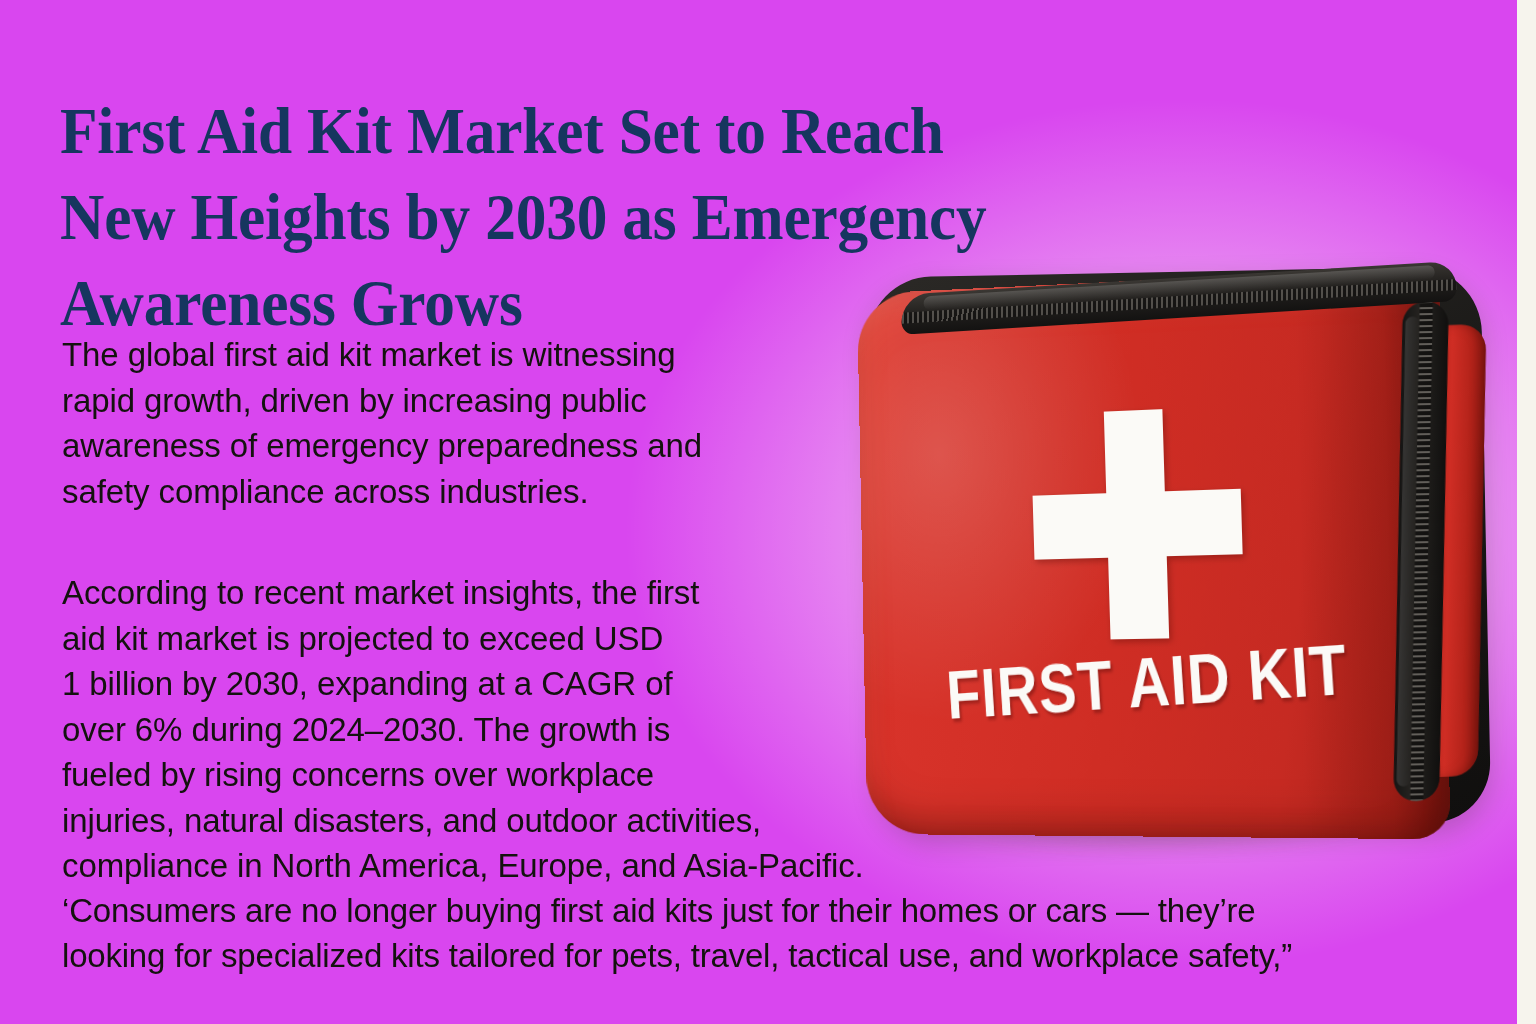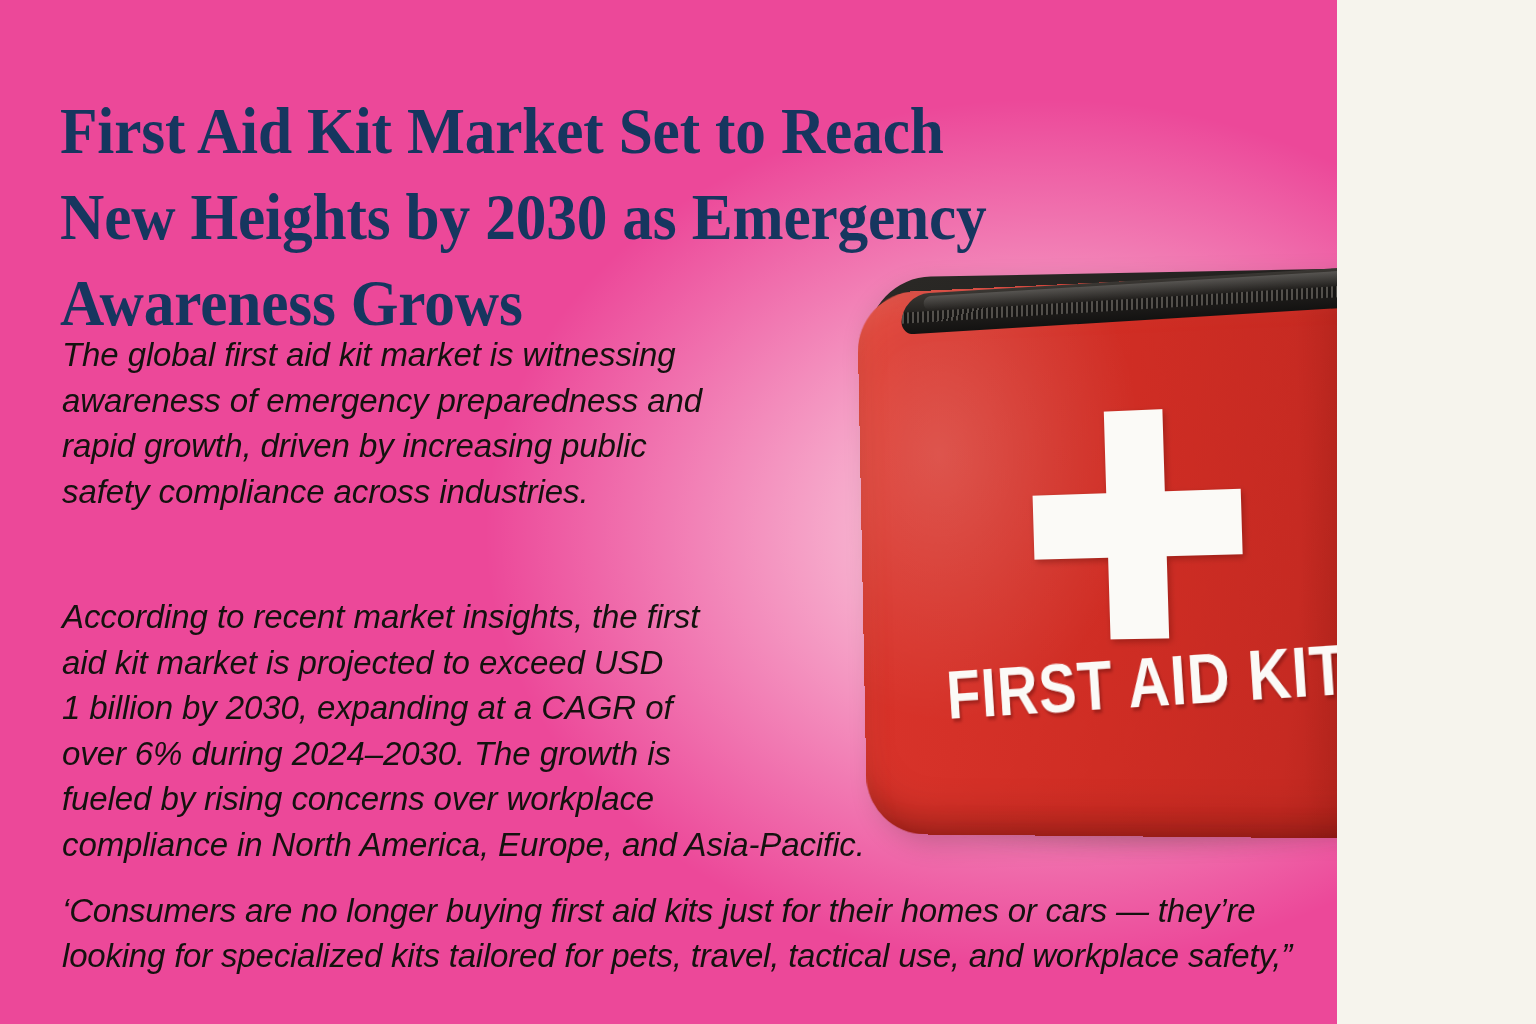--- a/index.html
+++ b/index.html
@@ -12,23 +12,23 @@
     overflow: hidden;
     background: #f6f4ed;
     font-family: "Liberation Sans", sans-serif;
     position: relative;
   }
 
   
   #page {
     position: absolute;
     left: 0; top: 0;
-    width: 1337px;
+    width: 1517px;
     height: 1024px;
-    background: #ec4899;
+    background: #d946ef;
     overflow: hidden;
   }
 
   
   #page::after {
     content: "";
     position: absolute;
     inset: 0;
     pointer-events: none;
     background: radial-gradient(ellipse 900px 700px at 78% 52%,
@@ -64,35 +64,35 @@
   #para1 {
     left: 62px;
     top: 332px;
     width: 720px;
     font-size: 33px;
     line-height: 45.5px;
     letter-spacing: -0.1px;
   }
   #para2 {
     left: 62px;
-    top: 594px;
+    top: 570px;
     width: 890px;
     font-size: 33px;
     line-height: 45.5px;
     letter-spacing: -0.1px;
   }
   #para3 {
     left: 62px;
     top: 888px;
     width: 1400px;
     font-size: 33px;
     line-height: 45px;
     letter-spacing: -0.2px;
   }
-  .para .ln { display: block; white-space: nowrap; font-style: italic; }
+  .para .ln { display: block; white-space: nowrap; }
 
   
   #para3-cut {
     position: absolute;
     left: 62px;
     top: 1014px;
     width: 1400px;
     height: 10px;
     overflow: hidden;
     color: #14120f;
@@ -345,31 +345,32 @@
 <div id="page">
 
   <h1 id="headline">
     <span class="hl-line">First Aid Kit Market Set to Reach</span>
     <span class="hl-line">New Heights by 2030 as Emergency</span>
     <span class="hl-line">Awareness Grows</span>
   </h1>
 
   <div class="para" id="para1">
     <span class="ln">The global first aid kit market is witnessing</span>
+    <span class="ln">rapid growth, driven by increasing public</span>
     <span class="ln">awareness of emergency preparedness and</span>
-    <span class="ln">rapid growth, driven by increasing public</span>
     <span class="ln">safety compliance across industries.</span>
   </div>
 
   <div class="para" id="para2">
     <span class="ln">According to recent market insights, the first</span>
     <span class="ln">aid kit market is projected to exceed USD</span>
     <span class="ln">1 billion by 2030, expanding at a CAGR of</span>
     <span class="ln">over 6% during 2024–2030. The growth is</span>
     <span class="ln">fueled by rising concerns over workplace</span>
+    <span class="ln">injuries, natural disasters, and outdoor activities,</span>
     <span class="ln">compliance in North America, Europe, and Asia-Pacific.</span>
   </div>
 
   <div class="para" id="para3">
     <span class="ln">‘Consumers are no longer buying first aid kits just for their homes or cars — they’re</span>
     <span class="ln">looking for specialized kits tailored for pets, travel, tactical use, and workplace safety,”</span>
   </div>
 
   <div id="para3-cut">
     <span class="ln">of first aid kits.</span>

